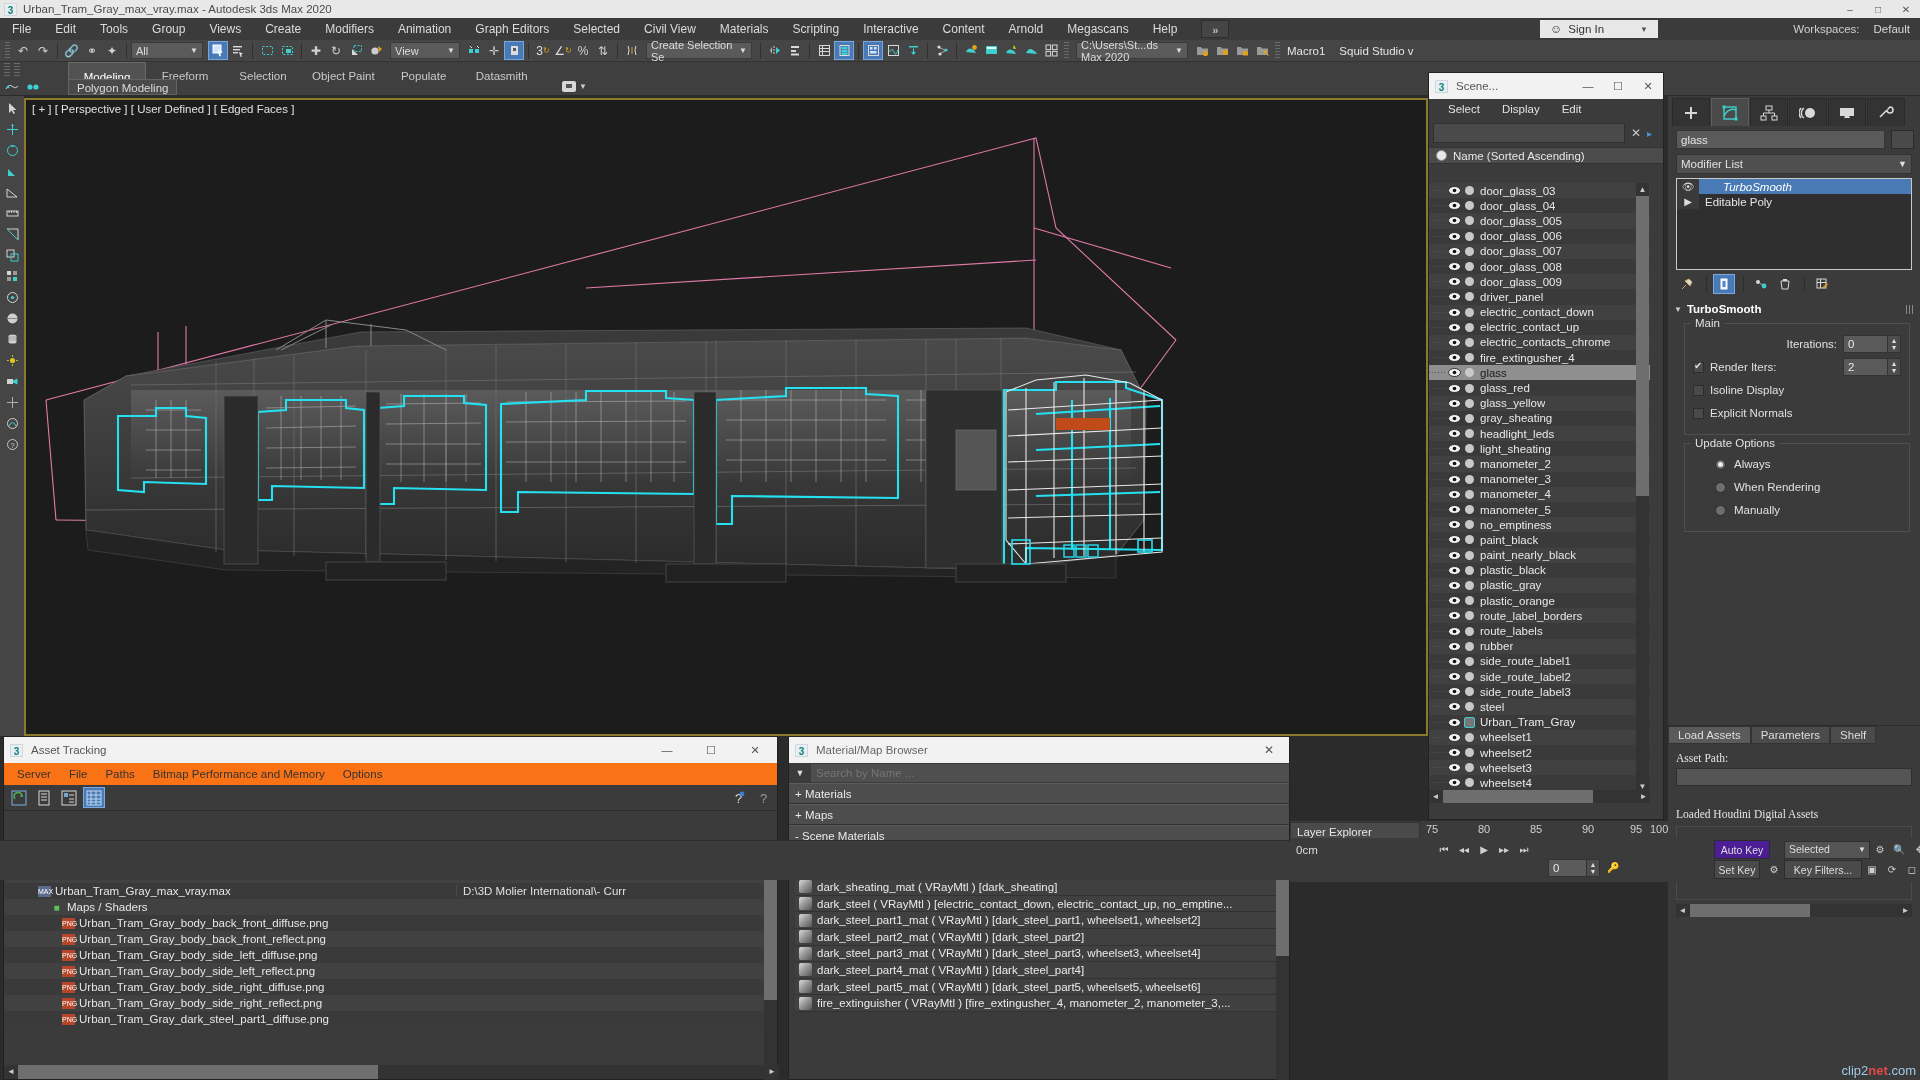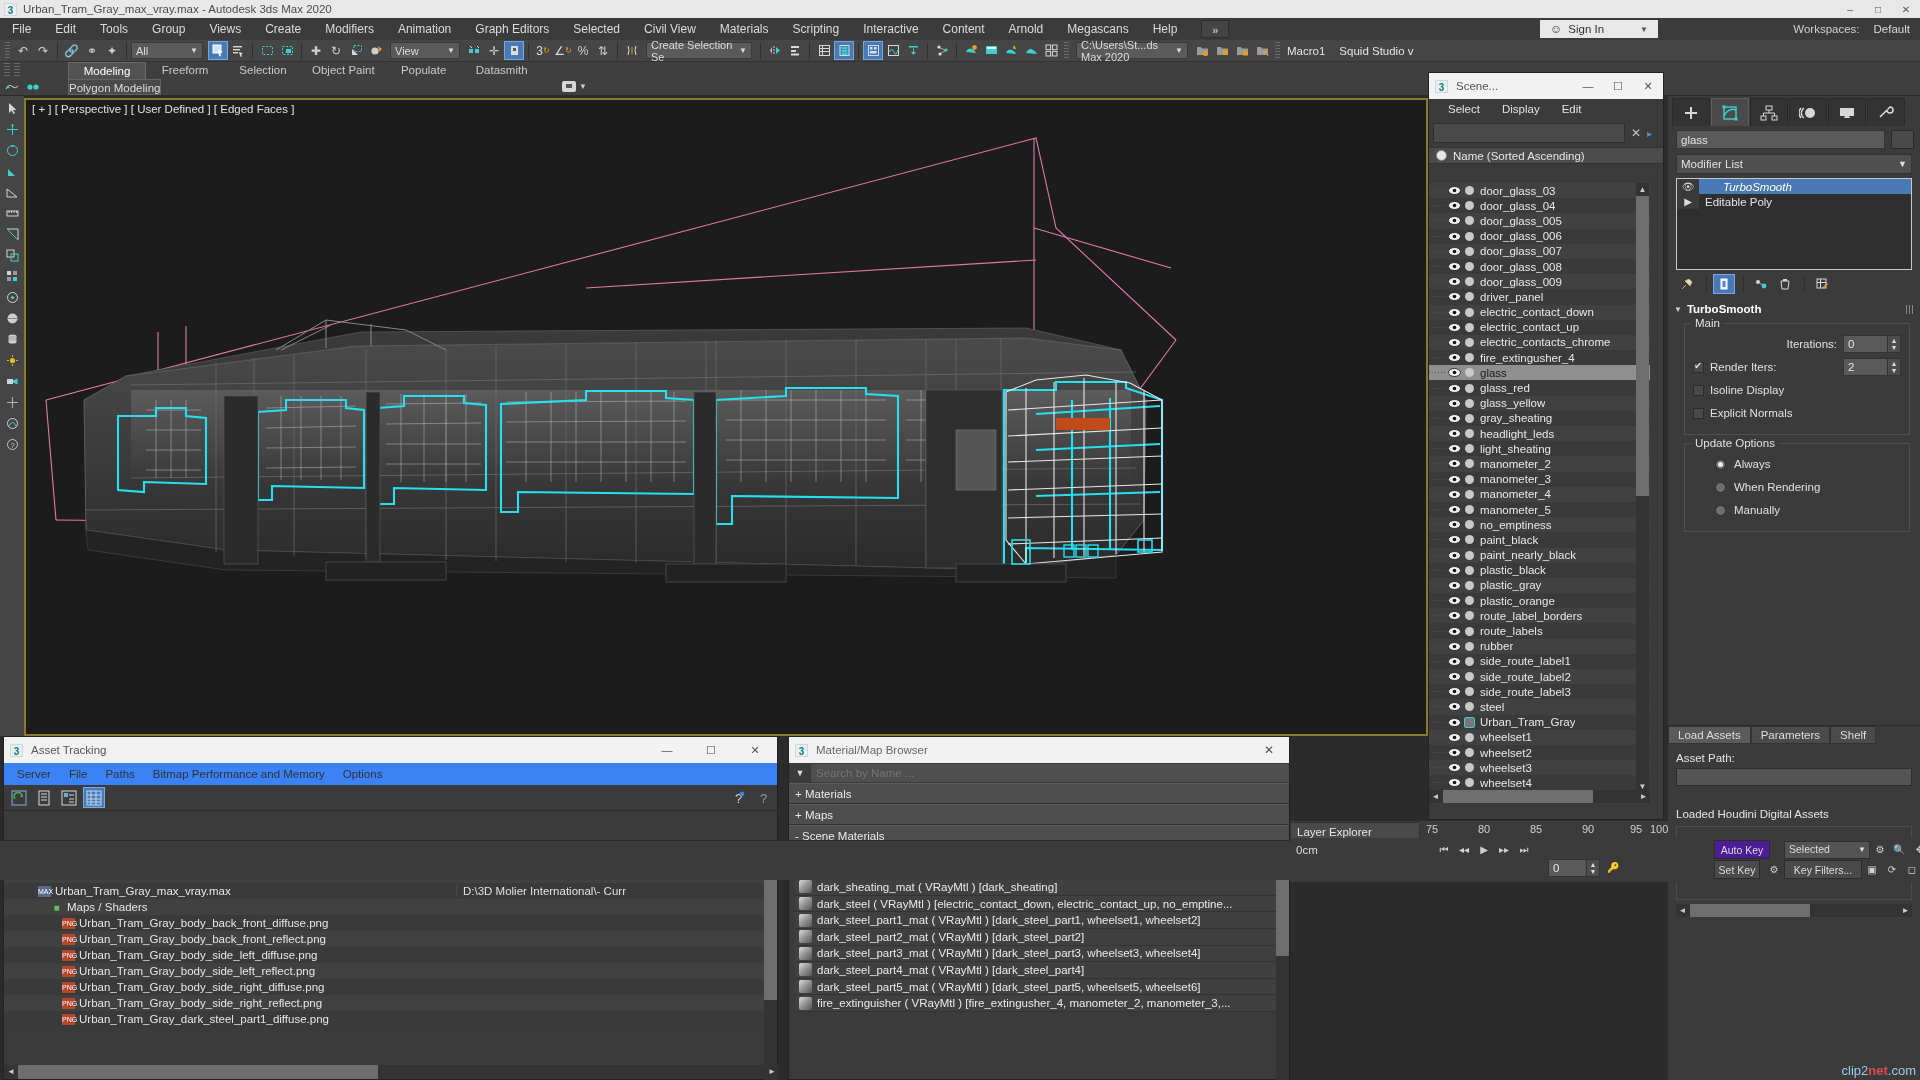--- a/index.html
+++ b/index.html
@@ -51,25 +51,25 @@
   .tbtn svg { display:block; }
   .sep { width:1px; height:16px; background:#2f2f2f; margin:0 4px; }
   .combo { height:17px; background:#5a5a5a; border:1px solid #3a3a3a; color:#dcdcdc;
     font-size:11px; display:flex; align-items:center; padding:0 4px; }
   .combo .cv { margin-left:auto; font-size:8px; padding-left:6px; }
 
   
   .ribbon { position:absolute; left:0; top:62px; width:1920px; height:34px;
     background:#3f3f3f; border-bottom:1px solid #2b2b2b; }
   .ribbon-tabs { position:absolute; left:68px; top:0; height:17px; display:flex; }
-  .rtab { height:17px; line-height:17px; padding:0 10px; font-size:11.5px; color:#c9c9c9;
+  .rtab { height:17px; line-height:17px; padding:6px 10px; font-size:11.5px; color:#c9c9c9;
     text-align:center; min-width:78px; }
   .rtab.active { background:#525252; color:#fff; border:1px solid #6a6a6a; border-bottom:none; }
   .ribbon-sub { position:absolute; left:68px; top:17px; height:16px; display:flex; align-items:center; }
-  .rsub { height:16px; line-height:16px; padding:0 0; font-size:11.5px; color:#dcdcdc;
+  .rsub { height:16px; line-height:16px; padding:0 8px; font-size:11.5px; color:#dcdcdc;
     background:#4a4a4a; border:1px solid #636363; }
   .ribbon-icons { position:absolute; left:0; top:0; height:34px; width:66px; }
 
   
   .lefttool { position:absolute; left:0; top:96px; width:24px; height:640px;
     background:#454545; display:flex; flex-direction:column; align-items:center;
     padding-top:2px; }
   .ltbtn { width:20px; height:21px; display:flex; align-items:center; justify-content:center;
     color:#c8c8c8; font-size:11px; }
 
@@ -185,41 +185,41 @@
   .rad.on:after { content:""; position:absolute; left:2px; top:2px; width:5px; height:5px;
     border-radius:50%; background:#efefef; }
 
   
   .loadassets { position:absolute; left:1668px; top:725px; width:252px; height:355px;
     background:#3b3b3b; border-top:1px solid #2b2b2b; }
   .la-tabs { height:18px; display:flex; }
   .la-tab { height:18px; padding:0 9px; font-size:11.5px; color:#ddd; background:#4b4b4b;
     border:1px solid #333; display:flex; align-items:center; }
   .la-tab.active { background:#5a5a5a; }
-  .la-body { padding:8px 8px 0 8px; }
+  .la-body { padding:8px 8px 0 8px;font-family:Liberation Serif, serif; }
   .la-lbl { font-size:11.5px; color:#e4e4e4; margin-bottom:4px; }
   .la-input { height:18px; background:#545454; border:1px solid #2f2f2f; }
   .la-sub { font-size:11.5px; color:#e4e4e4; margin-top:22px; }
   .la-box { margin-top:6px; height:74px; background:#3b3b3b; border:1px solid #4c4c4c; }
   .la-scroll { margin-top:4px; height:13px; background:#333; position:relative; }
   .la-scroll .thumb { position:absolute; left:14px; top:0; width:120px; height:13px; background:#6e6e6e; }
   .la-scroll .ar { position:absolute; width:13px; height:13px; color:#ccc; font-size:8px;
     text-align:center; line-height:13px; }
 
   
   .asset-tr { position:absolute; left:3px; top:736px; width:775px; height:344px;
     background:#3b3b3b; border:1px solid #222; }
   .at-title { height:26px; background:#f2f2f2; display:flex; align-items:center; padding-left:6px; }
   .at-title .ic { width:13px; height:13px; background:#e9eef0; color:#0d7f7f; font-size:10px;
     font-weight:bold; text-align:center; line-height:13px; border:1px solid #cfd8da; margin-right:8px; }
   .at-title .tx { color:#555; font-size:11.5px; }
   .at-title .wbtns { margin-left:auto; display:flex; }
   .at-title .wbtns div { width:44px; height:26px; display:flex; align-items:center;
     justify-content:center; color:#555; font-size:11px; }
-  .at-menu { height:22px; background:#3b82f6; display:flex; align-items:center; padding-left:4px; }
+  .at-menu { height:22px; background:#f97316; display:flex; align-items:center; padding-left:4px; }
   .at-menu span { padding:0 9px; font-size:11.5px; color:#333; }
   .at-tools { height:26px; background:#3b3b3b; display:flex; align-items:center; padding-left:4px;
     border-bottom:1px solid #2b2b2b; }
   .at-tb { width:22px; height:21px; display:flex; align-items:center; justify-content:center;
     margin-right:3px; }
   .at-tb.on { background:#4a7ab5; border:1px solid #7aa9e0; }
   .at-hdr { height:14px; background:#f2f2f2; display:flex; align-items:center;
     border-bottom:1px solid #c7c7c7;margin-top:42px; }
   .at-hdr .c1 { width:452px; padding-left:22px; font-size:12px; color:#222; }
   .at-hdr .c2 { flex:1; padding-left:6px; font-size:12px; color:#222; border-left:1px solid #c7c7c7; }

